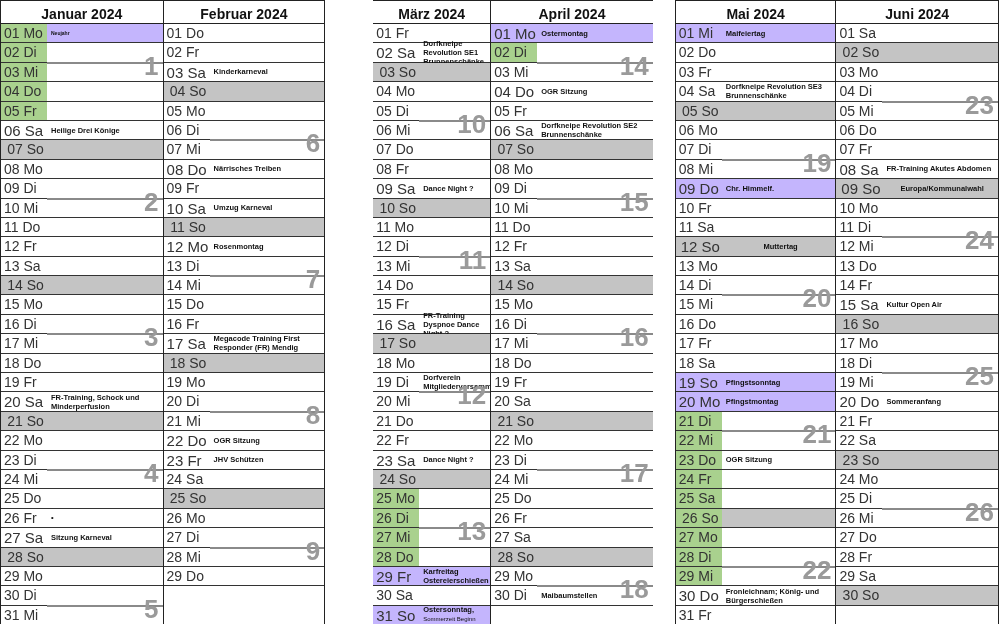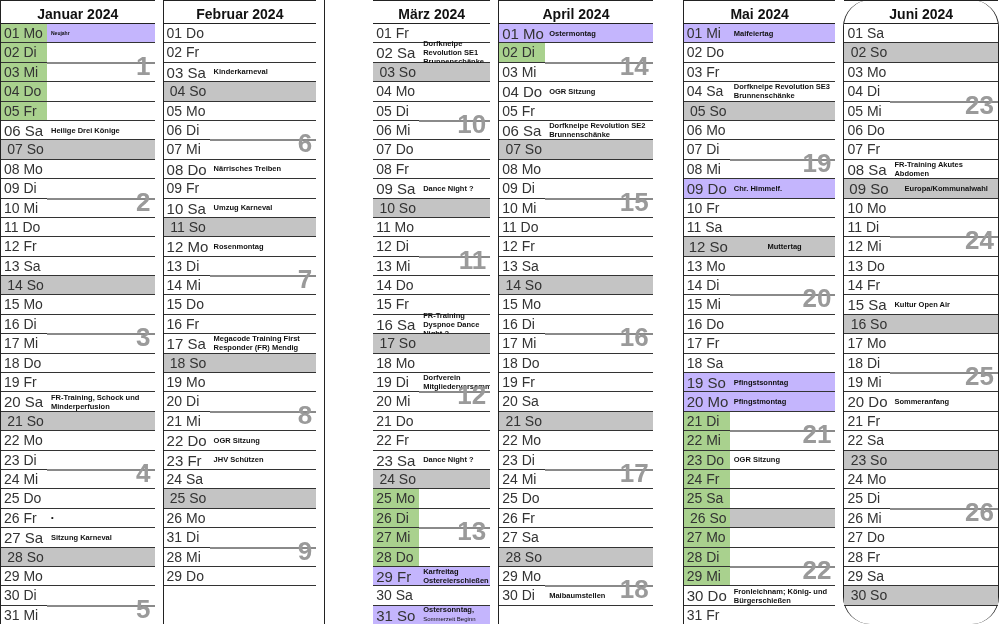--- a/index.html
+++ b/index.html
@@ -1,17 +1,17 @@
 <!DOCTYPE html>
 <html><head>
 <meta charset="utf-8">
 <style>
   html,body{margin:0;padding:0;background:#fff;}
   body{width:999px;height:624px;overflow:hidden;font-family:"Liberation Sans",sans-serif;}
-  .cal{position:relative;width:999px;height:624px;display:flex;gap:8px;}
+  .cal{position:relative;width:999px;height:624px;display:flex;}
   .month{position:relative;border-left:1.5px solid #222;box-sizing:border-box;height:624px;}
   .month:last-child{border-right:1.5px solid #222;}
   .mhead{height:24px;line-height:26px;text-align:center;font-weight:bold;font-size:14px;color:#111;border-top:1.5px solid #222;border-bottom:1.5px solid #222;box-sizing:border-box;}
   .row{position:relative;height:19.4px;border-bottom:1px solid #333;box-sizing:border-box;display:flex;align-items:center;background:#fff;}
   .row.weekend{background:#c4c4c4;text-align:center;}
   .row.holiday{background:#c4b5fd;}
   .day{width:46px;flex:0 0 46px;font-size:14px;color:#333;padding-left:3px;box-sizing:border-box;height:100%;line-height:19px;white-space:nowrap;}
   .day.green{background:#a9d18e;}
   .day.big{font-size:15px;}
   .ev{font-size:7.5px;font-weight:bold;color:#111;line-height:9px;padding-left:4px;flex:1;overflow:hidden;}
@@ -266,21 +266,21 @@
       </div>
       <div class="row weekend">
         <span class="day">25 So</span>
         <span class="ev"></span>
       </div>
       <div class="row">
         <span class="day">26 Mo</span>
         <span class="ev"></span>
       </div>
       <div class="row">
-        <span class="day">31 Di</span>
+        <span class="day">27 Di</span>
         <span class="ev"></span>
       </div>
       <div class="row">
         <span class="day">28 Mi</span>
         <span class="ev"></span>
         <span class="wkline"></span>
         <span class="wk">9</span>
       </div>
       <div class="row">
         <span class="day">29 Do</span>
@@ -683,21 +683,21 @@
       </div>
       <div class="row">
         <span class="day big">30 Do</span>
         <span class="ev"><span>Fronleichnam; König- und Bürgerschießen</span></span>
       </div>
       <div class="row">
         <span class="day">31 Fr</span>
         <span class="ev"></span>
       </div>
     </div>
-    <div class="month" style="width: 168px; border-radius: 27px;">
+    <div class="month" style="width: 168px;">
       <div class="mhead">Juni 2024</div>
       <div class="row">
         <span class="day">01 Sa</span>
         <span class="ev"></span>
       </div>
       <div class="row weekend">
         <span class="day">02 So</span>
         <span class="ev"></span>
       </div>
       <div class="row">

